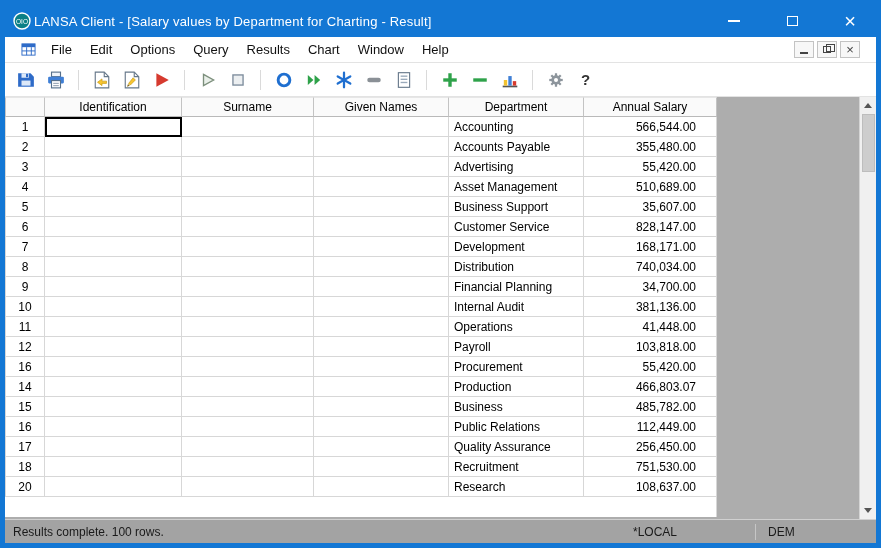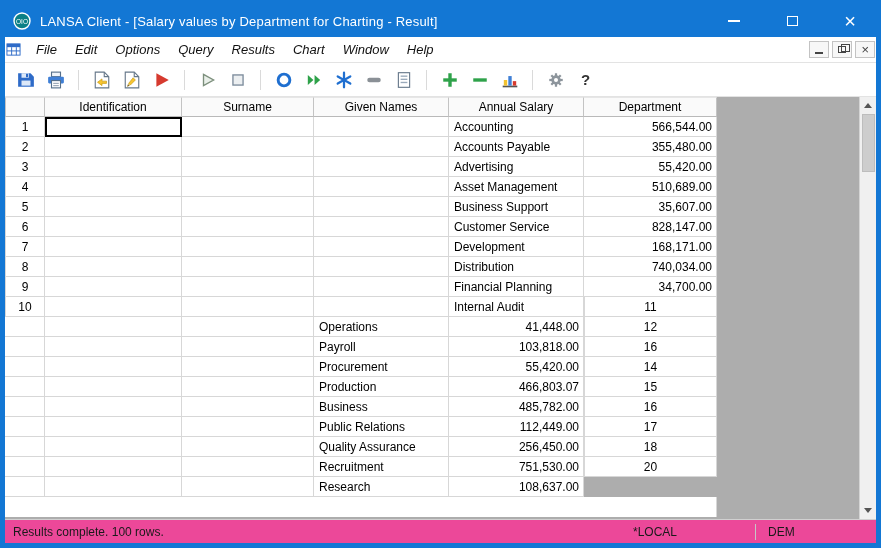--- a/index.html
+++ b/index.html
@@ -11,33 +11,33 @@
   }
   .window {
     width:881px; height:548px;
     border:5px solid #1377d4;
     display:flex; flex-direction:column;
     background:#fff;
   }
   
   .titlebar {
     flex:0 0 32px; background:#1377d4; color:#fff;
-    display:flex; align-items:center; gap:9px; padding:0 8px;
+    display:flex; align-items:center; gap:3px; padding:0 8px;
   }
   .app-icon svg { display:block; width:18px; height:18px; }
   .title { font-size:13px; letter-spacing:.2px; }
   .win-controls { margin-left:auto; display:flex; align-items:center; gap:42px; padding-right:10px; }
   .wbtn { display:flex; align-items:center; justify-content:center; width:16px; height:16px; cursor:default; }
   .glyph-min { width:12px; height:2px; background:#fff; }
   .glyph-max { width:11px; height:10px; border:1.5px solid #fff; }
   .glyph-close { color:#fff; font-size:20px; line-height:14px; font-weight:400; }
   
   .menubar {
     flex:0 0 26px; background:#fff; border-bottom:1px solid #e3e3e3;
-    display:flex; align-items:center; padding:0 1px; font-size:13px; color:#111;font-style:italic;
+    display:flex; align-items:center; padding:0 16px; font-size:13px; color:#111;
   }
   .menu-sysicon { margin-right:6px; display:flex; }
   .menu-sysicon svg { width:15px; height:15px; }
   .menu-items { display:flex; align-items:center; }
   .menu-item { padding:3px 9px; cursor:default; }
   .mdi-controls { margin-left:auto; display:flex; gap:3px; }
   .mdibtn {
     width:20px; height:17px; border:1px solid #c3c3c3; background:#f7f7f7;
     display:flex; align-items:center; justify-content:center; color:#444; font-size:11px;
   }
@@ -78,36 +78,36 @@
   .hcell.c0 { border-left:1px solid #c3c3c3; }
   .cell {
     background:#fff;
     border-right:1px solid #d7d7d7;
     border-bottom:1px solid #d7d7d7;
     display:flex; align-items:center; padding:0 5px;
     white-space:nowrap; overflow:hidden;
   }
   .cell.c0 { border-left:1px solid #d7d7d7; }
   .cell.num { justify-content:center; padding:0; }
-  .cell.sal { justify-content:flex-end; padding-right:4px; }
+  .cell.sal { justify-content:flex-end; padding-right:20px; }
   .cell.focused { outline:2px solid #000; outline-offset:-2px; }
   .grid-filler { grid-column:1 / 7; background:#fff; border-right:1px solid #d7d7d7; }
   
   .vscroll {
     flex:0 0 17px; background:#f0f0f0; border-left:1px solid #d4d4d4;
     display:flex; flex-direction:column; align-items:center;
   }
   .sc-btn { flex:0 0 17px; width:100%; display:flex; align-items:center; justify-content:center; }
   .tri-up { width:0; height:0; border-left:4px solid transparent; border-right:4px solid transparent; border-bottom:5px solid #555; }
   .tri-down { width:0; height:0; border-left:4px solid transparent; border-right:4px solid transparent; border-top:5px solid #555; }
   .sc-thumb { flex:0 0 58px; width:13px; background:#cdcdcd; border:1px solid #bdbdbd; }
   .sc-space { flex:1 1 auto; }
   
   .statusbar {
-    flex:0 0 24px; background:#ec4899; border-top:1px solid #d0d0d0;
+    flex:0 0 24px; background:#a3a3a3; border-top:1px solid #d0d0d0;
     display:flex; align-items:center; font-size:12px; color:#1a1a1a;
   }
   .sb-msg { flex:1 1 auto; padding:0 8px; }
   .sb-server { flex:0 0 130px; padding:0 8px;margin-left:24px; }
   .sb-div { width:1px; height:16px; background:#c6c6c6; }
   .sb-user { flex:0 0 120px; padding:0 12px; }
 </style>
 </head>
 <body>
 
@@ -290,22 +290,22 @@
         <span class="help-q">?</span>
       </button>
     </div>
 
   <div class="gridwrap">
     <div class="grid">
         <div class="hcell c0"></div>
         <div class="hcell">Identification</div>
         <div class="hcell">Surname</div>
         <div class="hcell">Given Names</div>
+        <div class="hcell">Department</div>
         <div class="hcell">Annual Salary</div>
-        <div class="hcell">Department</div>
         <div class="cell num c0">1</div>
         <div class="cell ident focused"></div>
         <div class="cell sur"></div>
         <div class="cell giv"></div>
         <div class="cell dept">Accounting</div>
         <div class="cell sal">566,544.00</div>
         <div class="cell num c0">2</div>
         <div class="cell ident"></div>
         <div class="cell sur"></div>
         <div class="cell giv"></div>
@@ -351,20 +351,21 @@
         <div class="cell ident"></div>
         <div class="cell sur"></div>
         <div class="cell giv"></div>
         <div class="cell dept">Financial Planning</div>
         <div class="cell sal">34,700.00</div>
         <div class="cell num c0">10</div>
         <div class="cell ident"></div>
         <div class="cell sur"></div>
         <div class="cell giv"></div>
         <div class="cell dept">Internal Audit</div>
+        <div class="cell sal">381,136.00</div>
         <div class="cell num c0">11</div>
         <div class="cell ident"></div>
         <div class="cell sur"></div>
         <div class="cell giv"></div>
         <div class="cell dept">Operations</div>
         <div class="cell sal">41,448.00</div>
         <div class="cell num c0">12</div>
         <div class="cell ident"></div>
         <div class="cell sur"></div>
         <div class="cell giv"></div>

